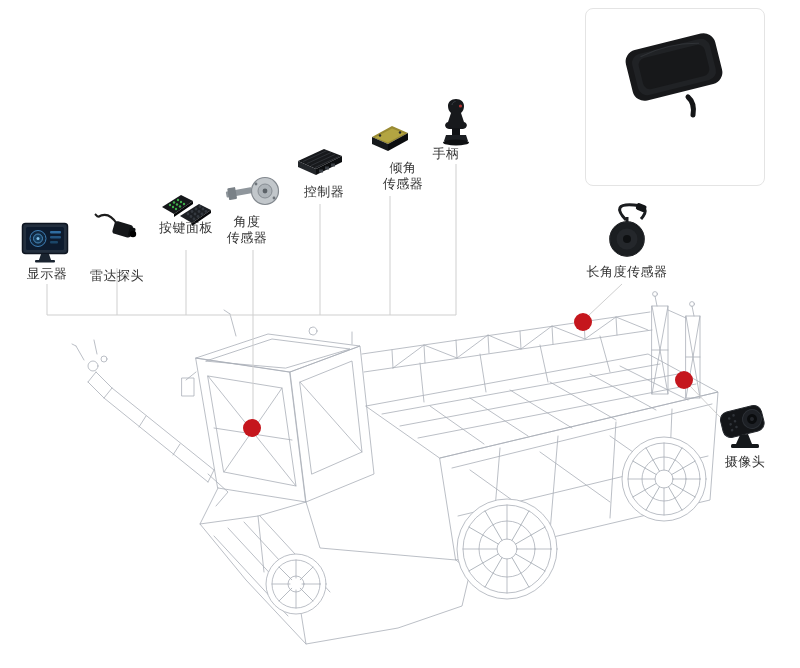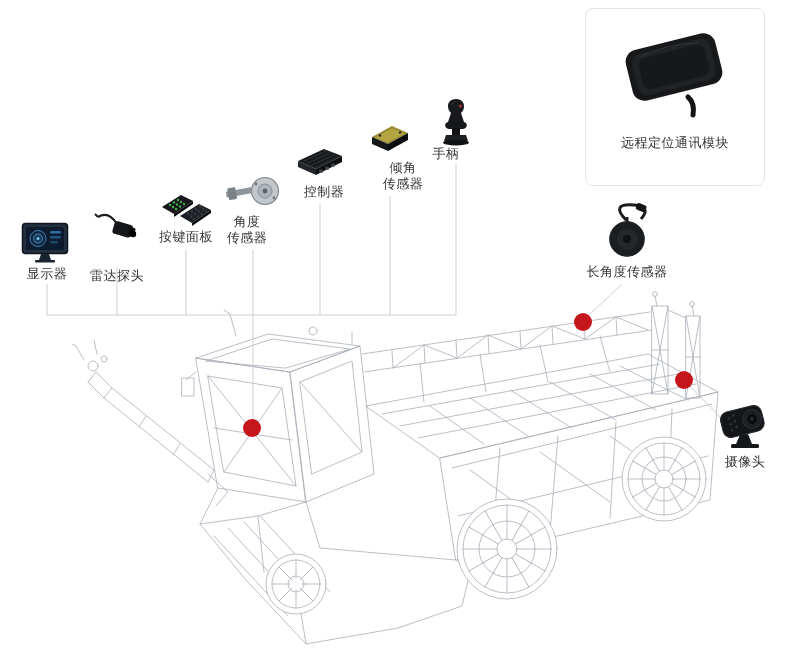--- a/index.html
+++ b/index.html
@@ -181,21 +181,21 @@
       <circle cx="31" cy="26.5" r="1.4"></circle>
         <circle cx="35" cy="24" r="1.4"></circle>
         <circle cx="39" cy="21.5" r="1.4"></circle>
         <circle cx="43" cy="19" r="1.4"></circle>
       <circle cx="34" cy="29" r="1.4"></circle>
         <circle cx="38" cy="26.5" r="1.4"></circle>
         <circle cx="42" cy="24" r="1.4"></circle>
         <circle cx="46" cy="21.5" r="1.4"></circle>
     </g>
   </svg>
-  <div class="lbl" style="left:151px;top:229px;width:70px">按键面板</div>
+  <div class="lbl" style="left:151px;top:220px;width:70px">按键面板</div>
 
   <svg class="abs" style="left:225px;top:174px" width="56" height="36" viewBox="0 0 56 36">
     <g transform="rotate(-10 16 18)">
       <rect x="1" y="15" width="26" height="6" rx="1" fill="#8f969c"></rect>
       <rect x="3" y="12" width="8" height="12" rx="1" fill="#7a8187"></rect>
     </g>
     <circle cx="40" cy="17" r="13.5" fill="#c2c7cb" stroke="#83898f" stroke-width="1.2"></circle>
     <circle cx="40" cy="17" r="7" fill="#aeb4b9" stroke="#878d93"></circle>
     <circle cx="40" cy="17" r="2.4" fill="#5c6268"></circle>
     <circle cx="31" cy="10" r="1.4" fill="#6f757b"></circle>
@@ -243,21 +243,20 @@
   <div class="module-box">
     <svg class="abs" style="left:28px;top:14px" width="120" height="100" viewBox="0 0 120 100">
       <g transform="rotate(-14 60 44)">
         <rect x="14" y="18" width="92" height="52" rx="12" fill="#17181a"></rect>
         <rect x="20" y="23" width="80" height="42" rx="9" fill="#202225"></rect>
         <rect x="26" y="28" width="68" height="32" rx="7" fill="#17181a"></rect>
         <path d="M30 26 q30 -7 60 1" stroke="#3a3d42" fill="none" opacity="0.6"></path>
       </g>
       <path d="M74 74 q7 6 5 18" stroke="#141517" stroke-width="5" fill="none" stroke-linecap="round"></path>
     </svg>
-    <div class="lbl">远程定位通讯模块</div>
   </div>
 
   <svg class="abs" style="left:596px;top:202px" width="62" height="58" viewBox="0 0 62 58">
     <path d="M30 18 q-16 -17 8 -15 q18 1.5 7 14" fill="none" stroke="#1a1c1f" stroke-width="3"></path>
     <g transform="rotate(22 45 6)">
       <rect x="40" y="2" width="10" height="7" rx="2" fill="#131517"></rect>
     </g>
     <circle cx="31" cy="37" r="17" fill="#1b1e21" stroke="#0a0b0c" stroke-width="1.5"></circle>
     <circle cx="31" cy="37" r="17" fill="none" stroke="#33373c" stroke-width="0.8"></circle>
     <circle cx="31" cy="37" r="10.5" fill="#24272b"></circle>

